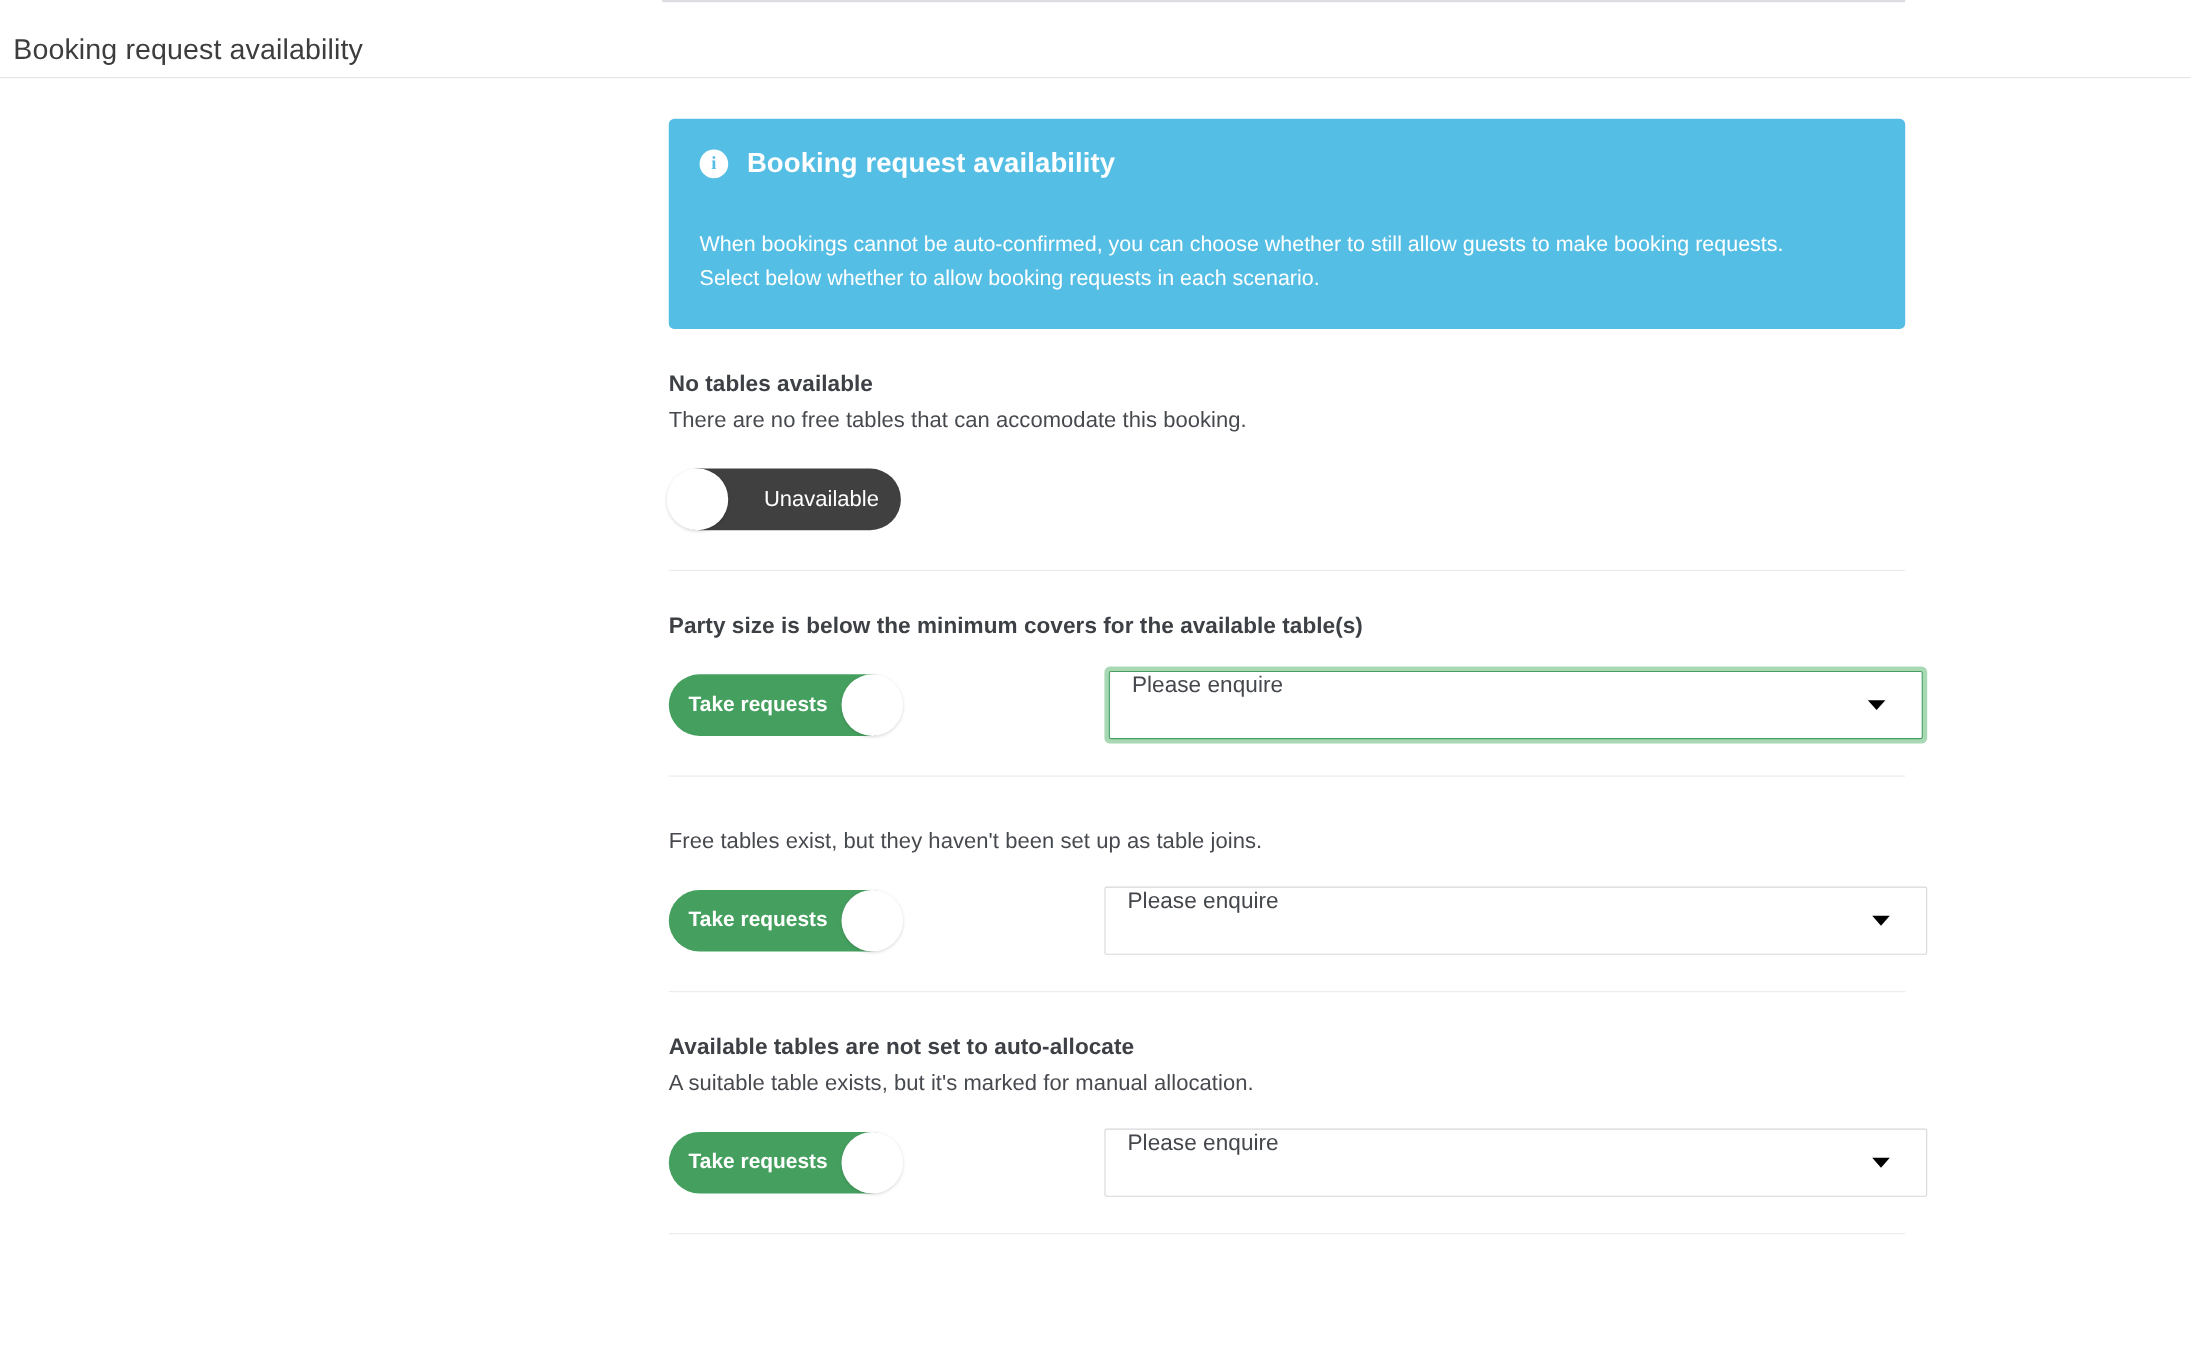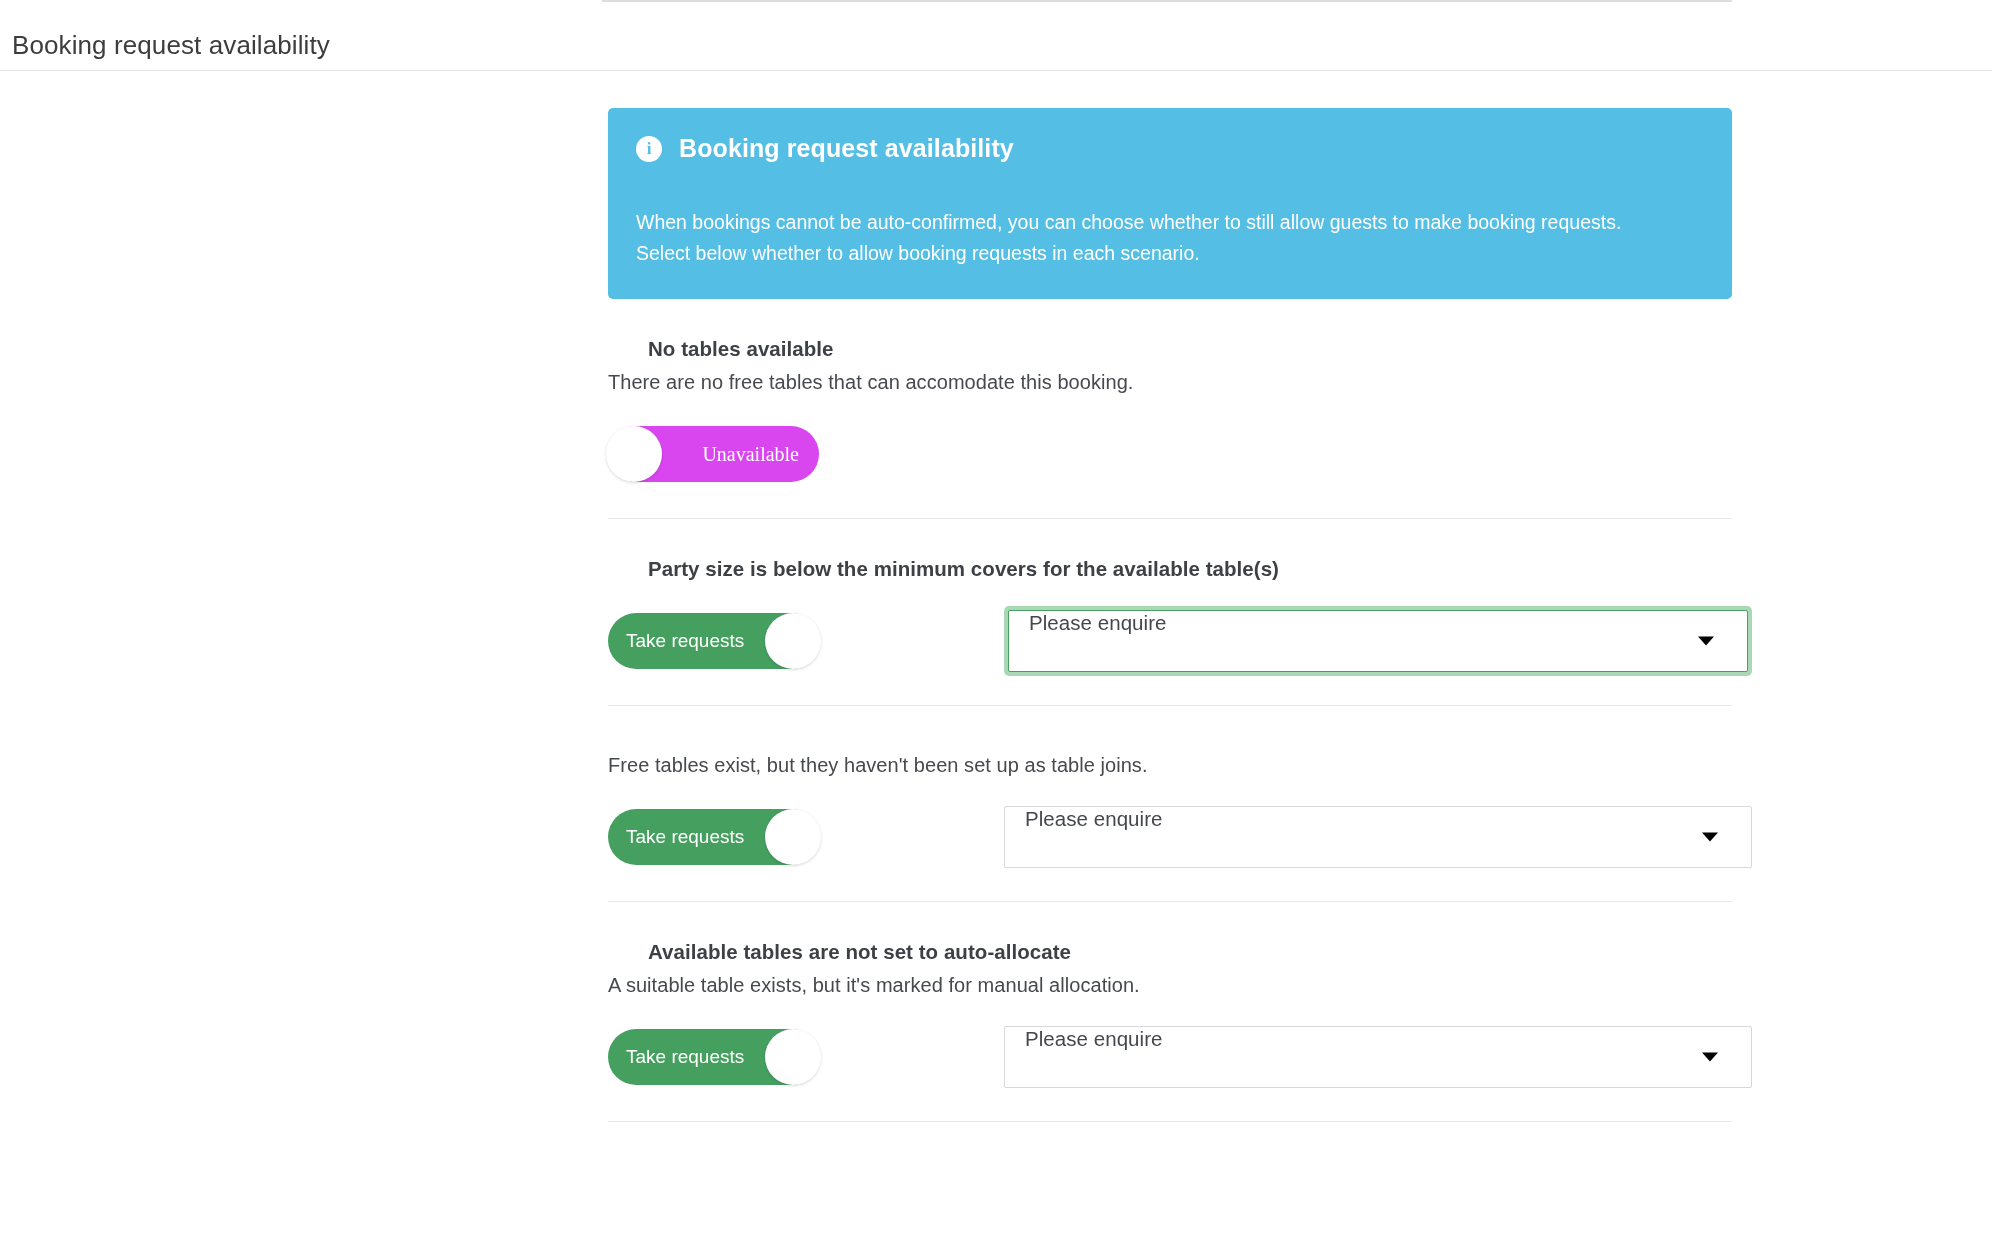--- a/index.html
+++ b/index.html
@@ -97,21 +97,20 @@
     padding-bottom: 33px;
     border-bottom: 1px solid #eaeaec;
   }
   .scenario:last-of-type { border-bottom: 1px solid #eaeaec; }
 
   .scenario-title {
     font-size: 20.5px;
     font-weight: 700;
     color: #3d4045;
     letter-spacing: 0.05px;
-    margin-left: 40px;
   }
   .scenario-desc {
     margin-top: 10px;
     font-size: 20px;
     color: #46494e;
     letter-spacing: 0.05px;
   }
 
   .controls-row {
     margin-top: 29px;
@@ -125,25 +124,25 @@
     position: relative;
     width: 211px;
     height: 56px;
     border-radius: 28px;
     flex: none;
     display: flex;
     align-items: center;
     cursor: pointer;
   }
   .toggle.on  { background: #45a05f; justify-content: flex-start; padding-left: 18px; }
-  .toggle.off { background: #d946ef; justify-content: flex-end;  padding-right: 20px; font-family: Liberation Serif, serif; }
+  .toggle.off { background: #404040; justify-content: flex-end;  padding-right: 20px; }
 
   .toggle-label {
     font-size: 19px;
-    font-weight: 400;
+    font-weight: 700;
     color: #ffffff;
     white-space: nowrap;
     position: relative;
     z-index: 1;
   }
   .toggle.off .toggle-label { font-weight: 400; font-size: 20px; }
 
   .toggle-knob {
     position: absolute;
     top: 50%;

